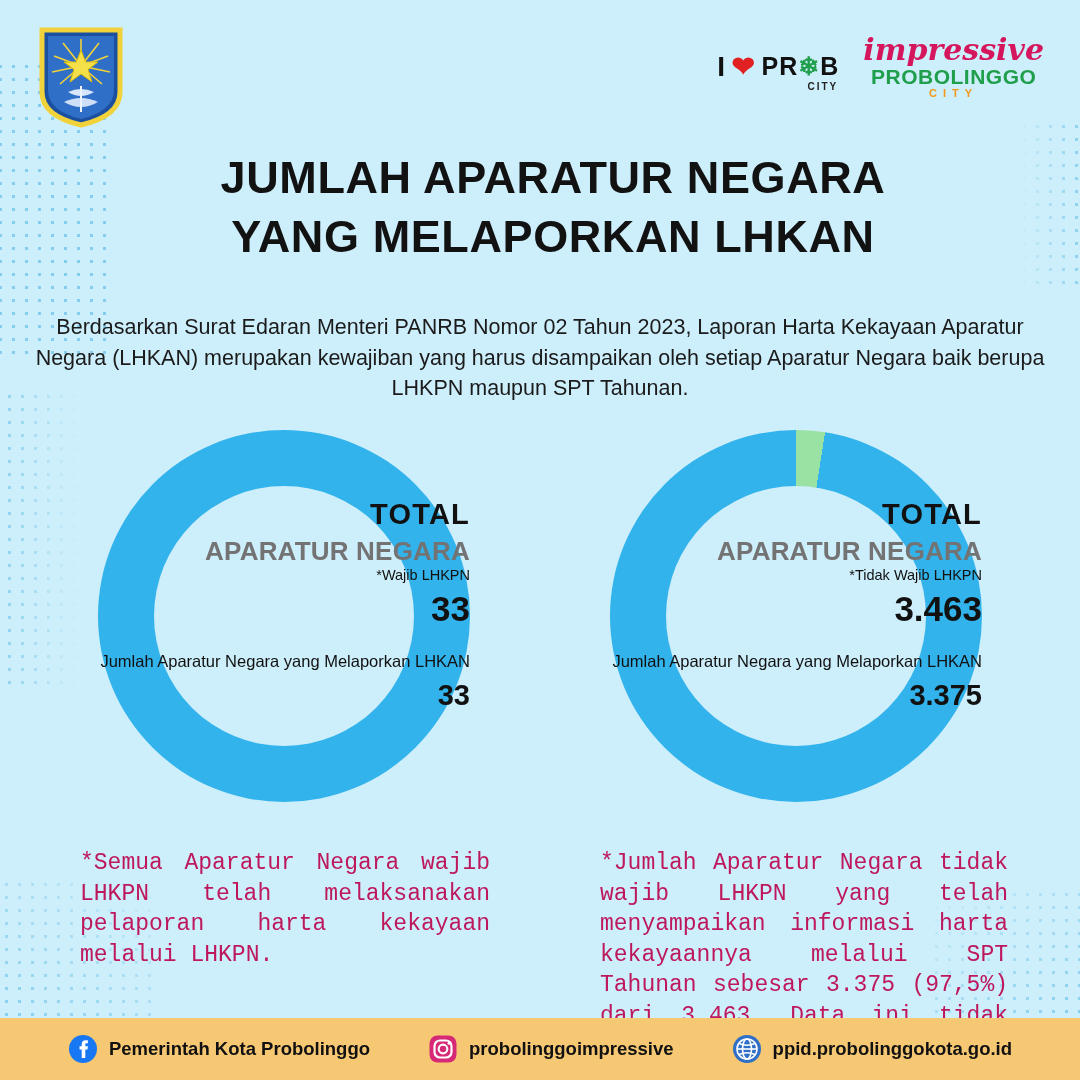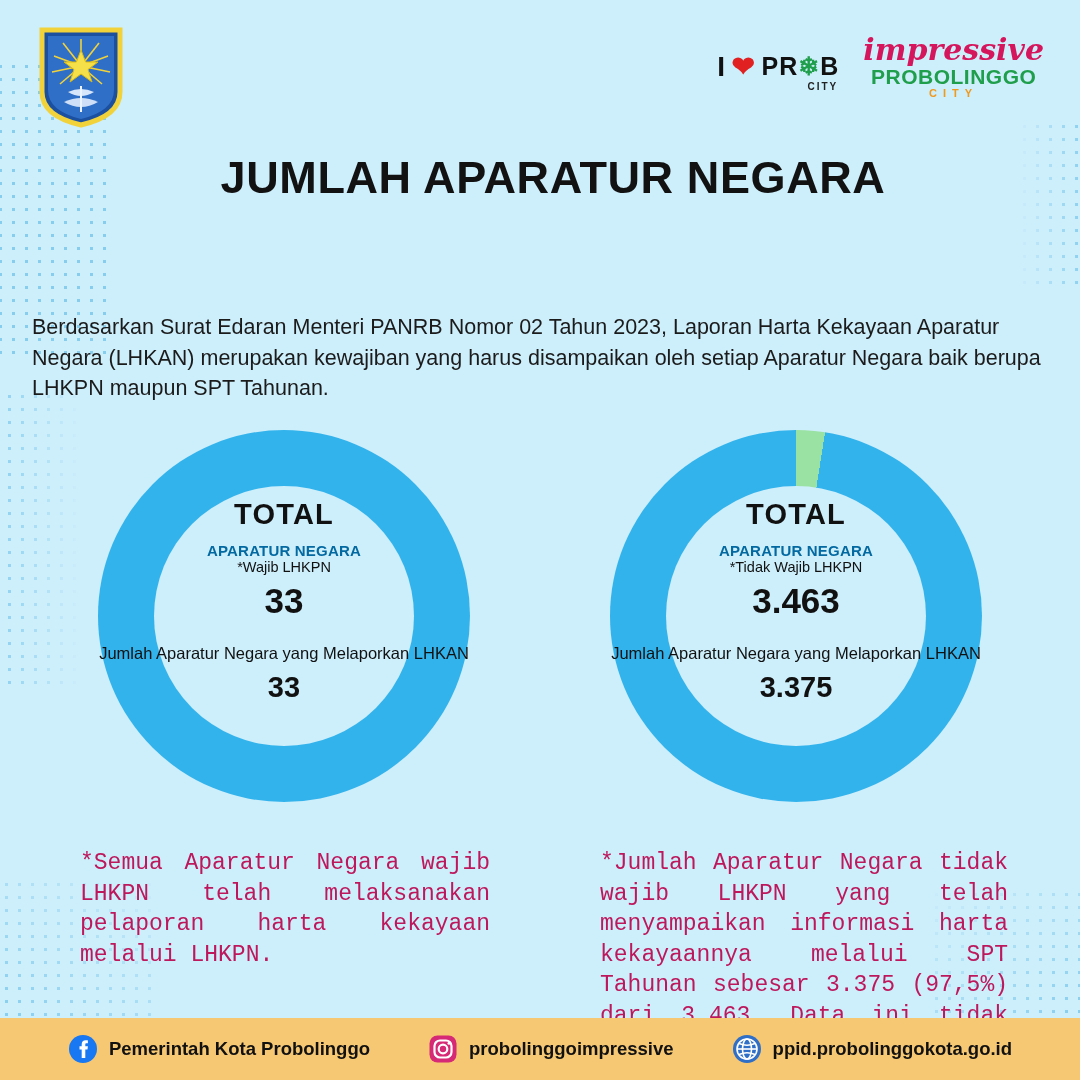--- a/index.html
+++ b/index.html
@@ -63,41 +63,41 @@
 
   
   .title {
     position: absolute; top: 148px; left: 0; right: 0;
     text-align: center;
     font-size: 45px; font-weight: bold; color: #121212;
     line-height: 1.32; letter-spacing: .6px; padding-left: 26px;
   }
   .intro {
     position: absolute; top: 312px; left: 32px; right: 32px;
-    color: #1b1b1b;
+    text-align: center; color: #1b1b1b;
     font-size: 21.5px; line-height: 1.42;
   }
 
   
   .charts { position: absolute; top: 430px; left: 0; right: 0; height: 380px; }
   .donut-wrap { position: absolute; width: 372px; height: 372px; }
   .donut-wrap.left  { left: 98px; }
   .donut-wrap.right { left: 610px; }
   .donut { width: 372px; height: 372px; border-radius: 50%; position: relative; }
   .donut-hole {
     position: absolute; left: 56px; top: 56px; width: 260px; height: 260px;
     background: #cdeefb; border-radius: 50%;
   }
   .donut-text {
     position: absolute; left: 0; top: 0; width: 372px; height: 372px;
-    display: flex; flex-direction: column; align-items: center;
+    display: flex; flex-direction: column; align-items: flex-end;
     justify-content: flex-start; padding-top: 68px; text-align: center;
   }
   .d-total { font-size: 29px; font-weight: bold; color: #111; letter-spacing: 1.2px; }
-  .d-sub   { font-size: 15px; font-weight: bold; color: #0369a1; margin-top: 11px; letter-spacing: .2px; }
+  .d-sub   { font-size: 26px; font-weight: bold; color: #737373; margin-top: 5px; letter-spacing: .2px; }
   .d-note  { font-size: 14.5px; color: #111; margin-top: 0; }
   .d-big   { font-size: 35px; font-weight: bold; color: #111; margin-top: 6px; }
   .d-label { font-size: 16.5px; color: #111; line-height: 1.25; margin-top: 22px; }
   .d-big2  { font-size: 29px; font-weight: bold; color: #111; margin-top: 7px; }
 
   
   .footnote {
     position: absolute; font-size: 23px; color: #be185d;
     line-height: 1.33; text-align: justify; font-family: Liberation Mono, monospace;
   }
@@ -156,20 +156,21 @@
   </div>
   <div class="logo-imp">
     <div class="imp">impressive</div>
     <div class="prob2">PROBOLINGGO</div>
     <div class="city2">CITY</div>
   </div>
 </div>
 
 <div class="title">
   <div>JUMLAH APARATUR NEGARA</div>
+  <div>YANG MELAPORKAN LHKAN</div>
 </div>
 
 <div class="intro">Berdasarkan Surat Edaran Menteri PANRB Nomor 02 Tahun 2023, Laporan Harta Kekayaan Aparatur Negara (LHKAN) merupakan kewajiban yang harus disampaikan oleh setiap Aparatur Negara baik berupa LHKPN maupun SPT Tahunan.</div>
 
 <div class="charts">
 
   <div class="donut-wrap left">
     <div class="donut" style="background: conic-gradient(#33b3ec 0turn 1turn);">
       <div class="donut-hole"></div>
     </div>

